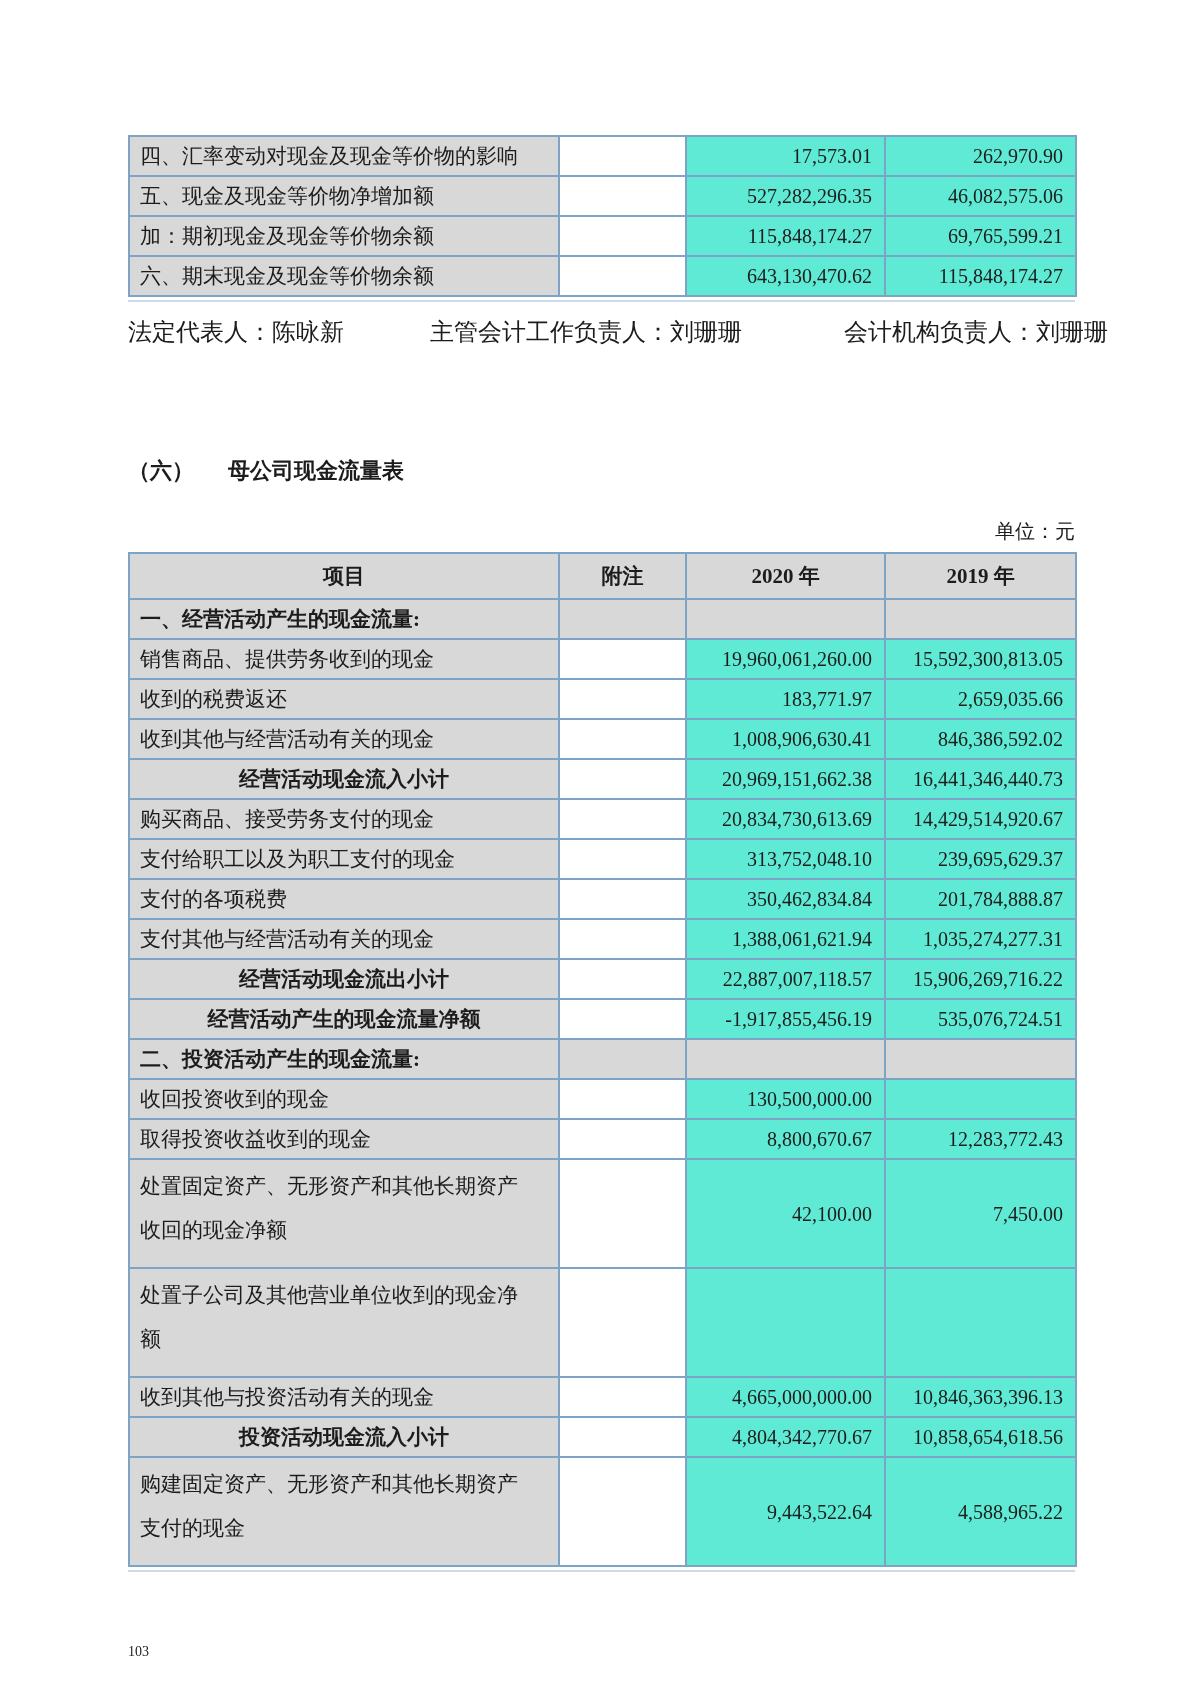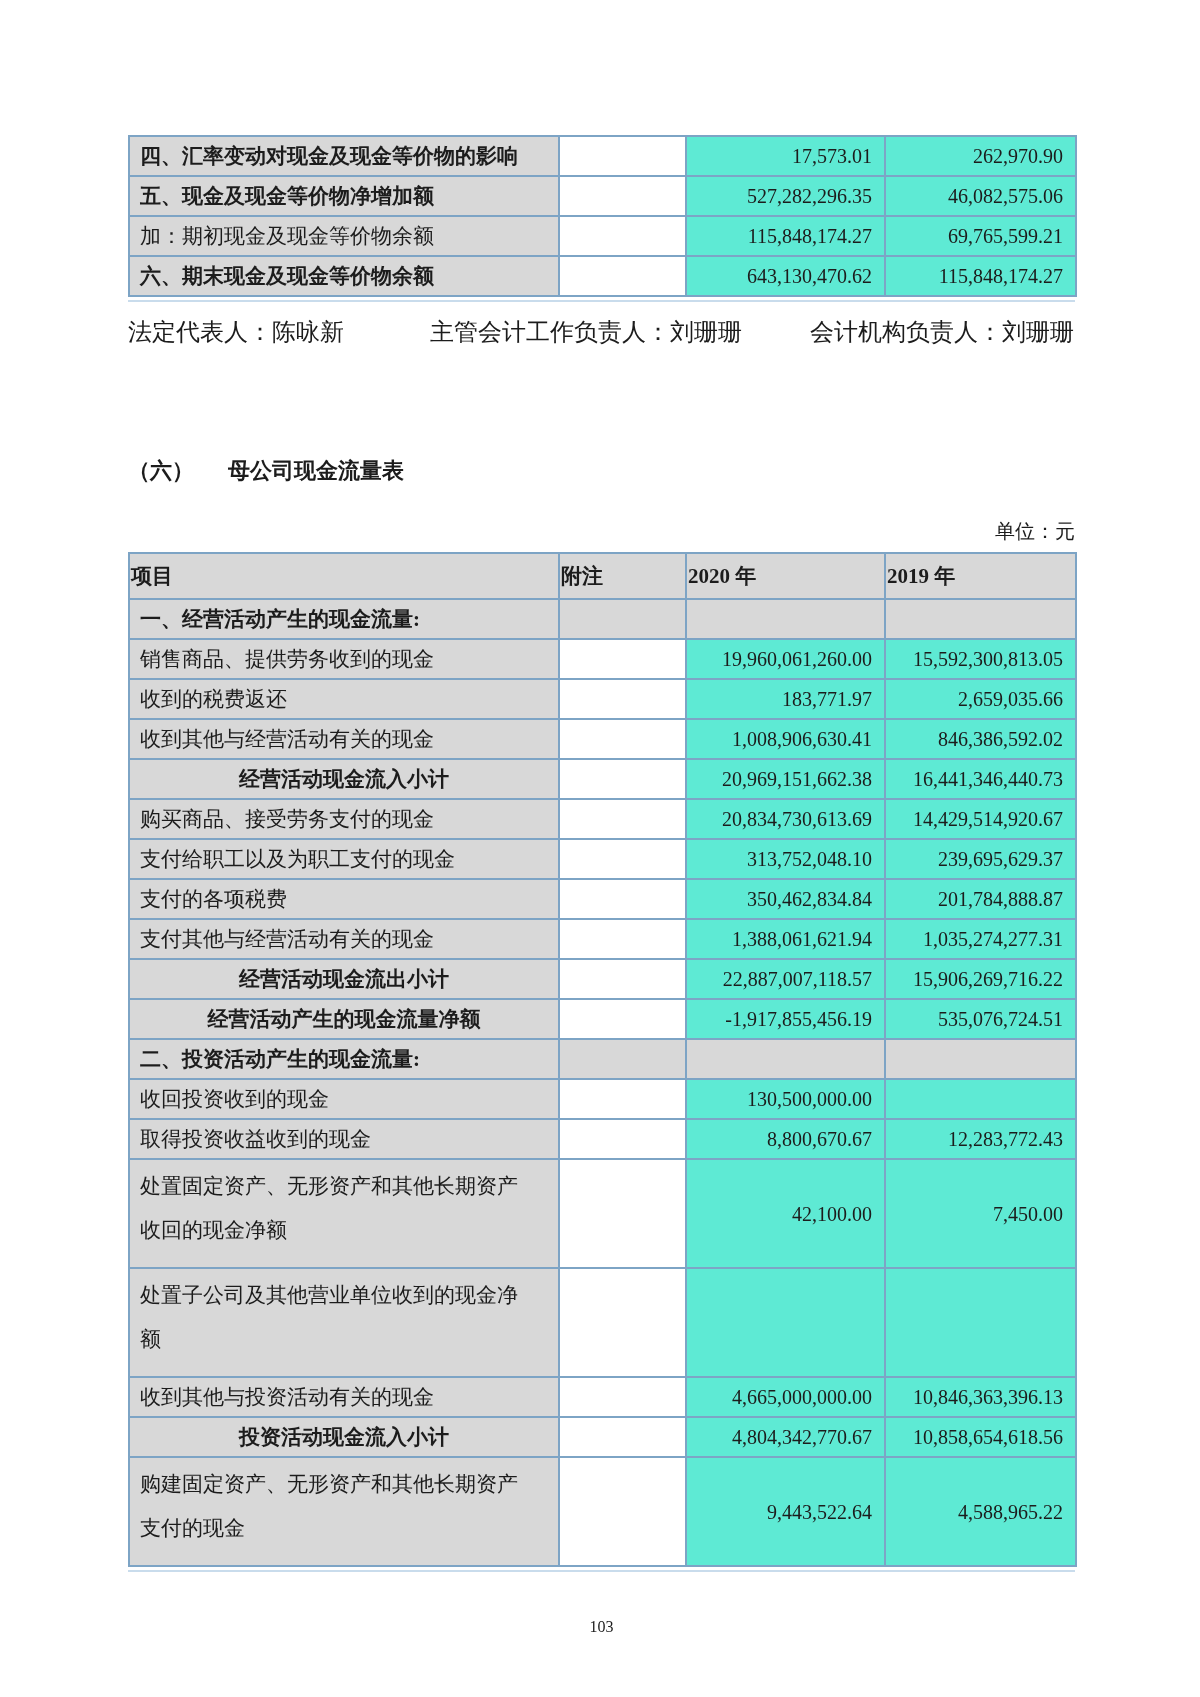--- a/index.html
+++ b/index.html
@@ -16,52 +16,52 @@
   col.col-note{width:127px;}
   col.col-2020{width:199px;}
   col.col-2019{width:191px;}
   td,th{
     border:2px solid #7da4c5;
     font-size:21px;font-weight:400;
     height:36px;line-height:36px;
     vertical-align:middle;
     overflow:hidden;
   }
-  th{background:#d8d8d8;text-align:left;font-weight:700;height:42px;}
+  th{background:#d8d8d8;text-align:center;font-weight:700;height:42px;}
   td.c-label{
     background:#d8d8d8;text-align:left;
     padding:0 14px 0 10px;white-space:pre-wrap;
   }
   td.c-note{background:#ffffff;}
   td.c-num{
     background:#5eead4;text-align:right;padding:0 12px 0 4px;
     font-size:20px;
   }
   tr.row-tall td.c-label{line-height:44px;padding-top:4px;padding-bottom:15px;}
   tr.row-section td{background:#d8d8d8;}
   tr.row-section td.c-label{font-weight:700;}
-  tr.row-item-bold td.c-label{font-weight:700;margin-left:11px;}
+  tr.row-item-bold td.c-label{font-weight:400;margin-left:11px;}
   tr.row-subtotal td.c-label{font-weight:700;text-align:center;padding-left:0;padding-right:0;}
   
   .top-table-wrap{margin-top:135px;}
   
   .signatures{position:relative;height:28px;margin-top:14px;font-size:24px;}
   .signatures span{position:absolute;top:0;white-space:nowrap;}
   .sig-1{left:0;}
   .sig-2{left:302px;}
-  .sig-3{left:682px;text-align:right;}
+  .sig-3{left:716px;text-align:right;}
   
   .section-heading{margin-top:112px;font-size:22px;font-weight:700;}
   .section-heading .prefix{margin-right:34px;}
   
   .unit-line{margin-top:32px;text-align:right;font-size:20px;height:26px;}
   
   .main-table-wrap{margin-top:8px;}
   
-  .page-number{margin-top:46px;text-align:center;font-size:16px;}
+  .page-number{margin-top:72px;font-size:14px;}
 </style>
 </head>
 <body>
 
 <div class="content">
 
   <div class="tbl-wrap top-table-wrap">
     <table>
       <colgroup>
         <col class="col-item">

